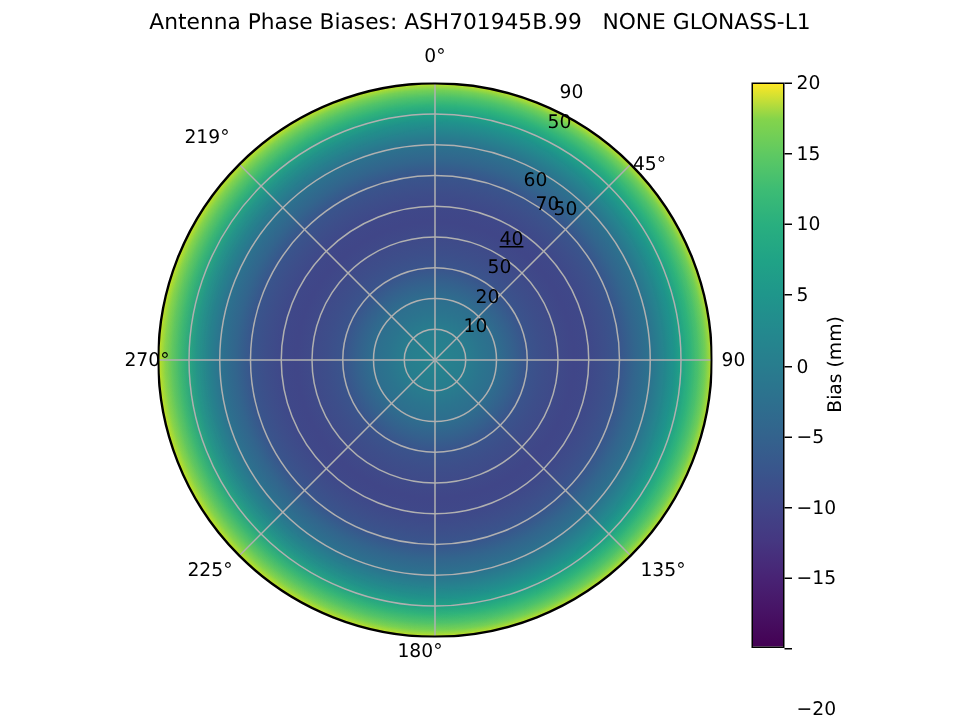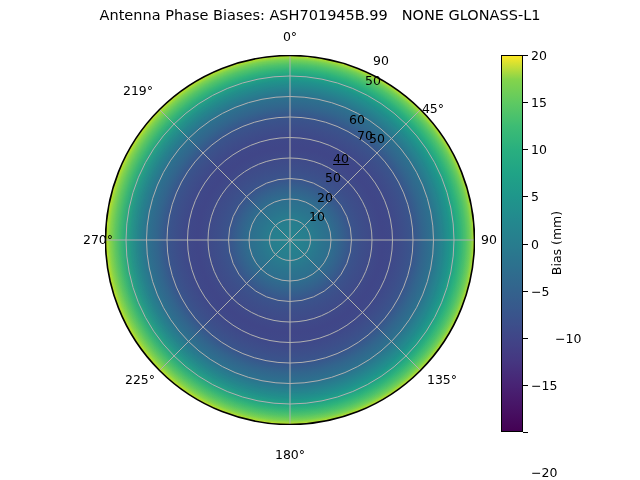--- a/index.html
+++ b/index.html
@@ -183,21 +183,21 @@
         <line x1="315.5" y1="54.5" x2="54.5" y2="315.5"></line>
       </g>
 
       <circle cx="185" cy="185" r="184.5" fill="none" stroke="#000000" stroke-width="1.6"></circle>
     </svg>
 
     <div class="ang-label" style="left:155px; top:-26px; width:60px;">0°</div>
     <div class="ang-label" style="left:298px; top:28px; width:60px;margin-top:18px;">45°</div>
     <div class="ang-label" style="left:376px; top:177px; width:30px; text-align:left;">90</div>
     <div class="ang-label" style="left:302px; top:317px; width:70px;">135°</div>
-    <div class="ang-label" style="left:150px; top:371px; width:70px;margin-top:21px;">180°</div>
+    <div class="ang-label" style="left:140px; top:371px; width:70px;">180°</div>
     <div class="ang-label" style="left:0px; top:317px; width:70px;">225°</div>
     <div class="ang-label" style="left:-42px; top:177px; width:70px;">270°</div>
     <div class="ang-label" style="left:-2px; top:28px; width:70px;">219°</div>
 
     <div class="rad-label" style="left:197px; top:154px; width:30px;">10</div>
     <div class="rad-label" style="left:205px; top:135px; width:30px;">20</div>
     <div class="rad-label" style="left:213px; top:115px; width:30px;">50</div>
     <div class="rad-label" style="left:221px; top:96px; width:30px;text-decoration:underline;">40</div>
     <div class="rad-label" style="left:229px; top:76px; width:30px;margin-left:28px;">50</div>
     <div class="rad-label" style="left:237px; top:57px; width:30px;text-align:center;">60</div>
@@ -218,20 +218,20 @@
     <div class="cb-tick" style="top:282.7px;"></div>
     <div class="cb-tick" style="top:329.9px;"></div>
     <div class="cb-tick" style="top:377px;"></div>
 
     <div class="cb-tick-label" style="top:0px;">20</div>
     <div class="cb-tick-label" style="top:47.1px;">15</div>
     <div class="cb-tick-label" style="top:94.2px;">10</div>
     <div class="cb-tick-label" style="top:141.4px;">5</div>
     <div class="cb-tick-label" style="top:188.5px;">0</div>
     <div class="cb-tick-label" style="top:235.6px;">−5</div>
-    <div class="cb-tick-label" style="top:282.7px;margin-left:24px;">−10</div>
+    <div class="cb-tick-label" style="top:282.7px;">−10</div>
     <div class="cb-tick-label" style="top:329.9px;">−15</div>
     <div class="cb-tick-label" style="top:377px;margin-top:40px;">−20</div>
   </div>
 
   <div id="colorbar-label">Bias (mm)</div>
 
 </div>
 
 </body></html>

